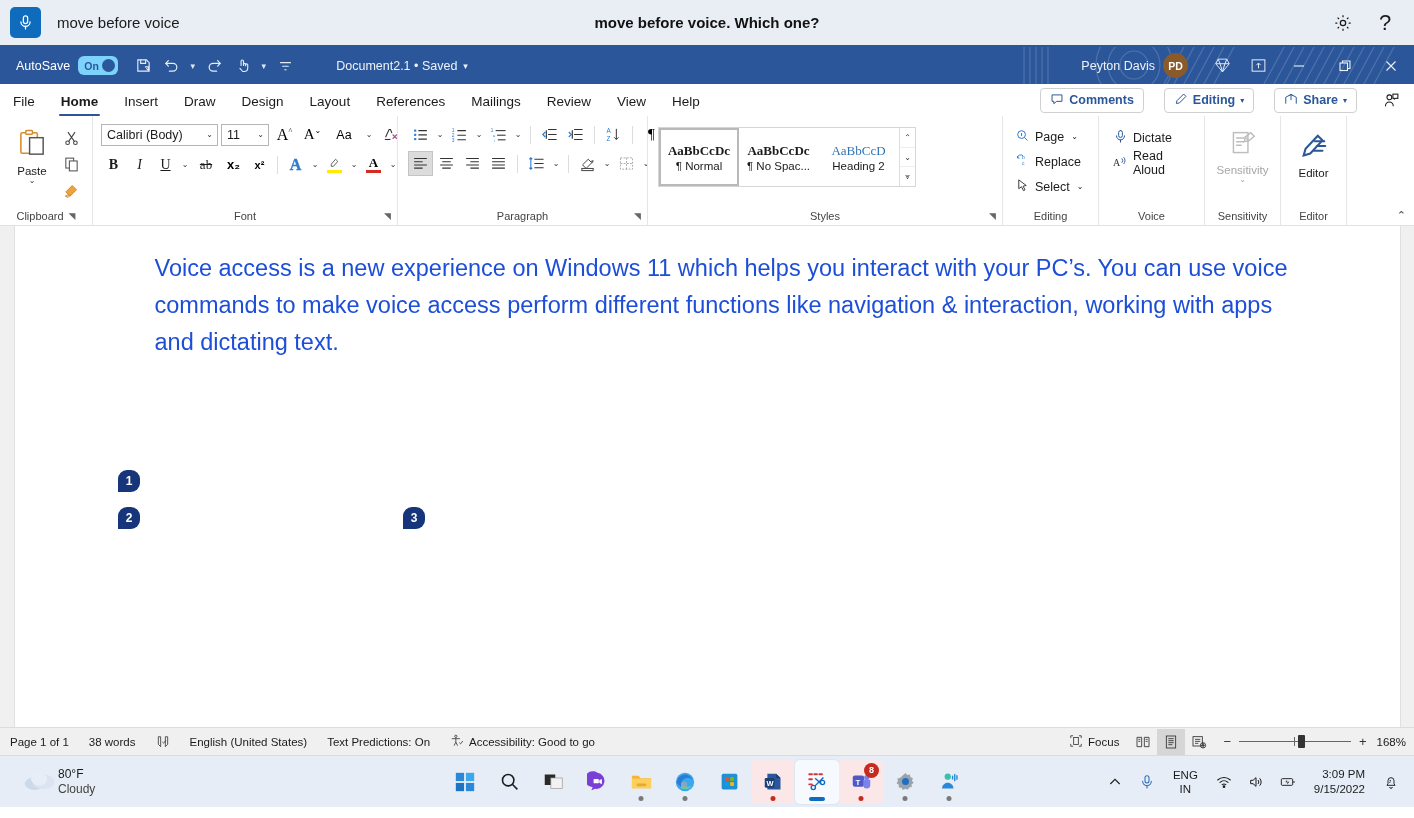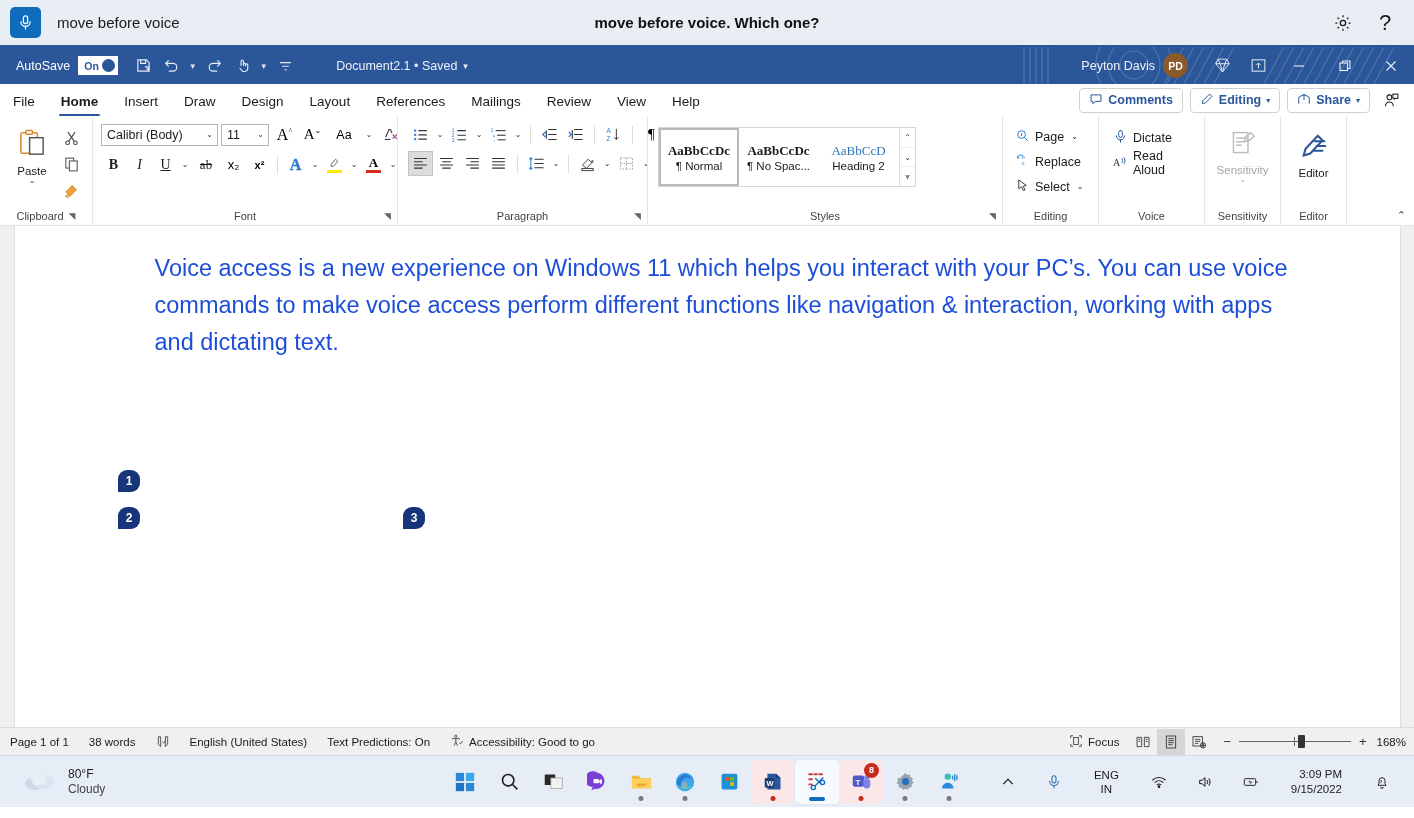--- a/index.html
+++ b/index.html
@@ -43,21 +43,21 @@
     height:37px; background:#2b579a; color:#fff;
     display:flex; align-items:center; position:relative;
     overflow:hidden;
   }
   #wtitle .deco {
     position:absolute; right:0; top:0; bottom:0; width:430px;
     opacity:.16; pointer-events:none;
   }
   .autosave-label { font-size:12.5px; margin-left:16px; color:#fff; }
   .toggle {
-    width:40px; height:19px; border-radius:0; background:#ffffff;
+    width:40px; height:19px; border-radius:6px; background:#7dd3fc;
     margin-left:8px; position:relative; display:flex; align-items:center;
   }
   .toggle .tg-txt { font-size:10.5px; color:#2b579a; font-weight:700; margin-left:6px; }
   .toggle .knob { width:13px; height:13px; border-radius:50%; background:#2b579a; position:absolute; right:3px; }
   .qat { display:flex; align-items:center; gap:2px; margin-left:12px; }
   .qat-btn {
     width:26px; height:26px; display:flex; align-items:center; justify-content:center;
     color:#e6ecf5;
   }
   .qat-btn svg { width:17px; height:17px; }
@@ -92,21 +92,21 @@
     position:relative; border-bottom:0;
   }
   .tab {
     font-size:13.5px; color:#1b1b1b; padding:0 13px; height:30px;
     display:flex; align-items:center; position:relative;
   }
   .tab.active { font-weight:700; color:#1b1b1b; }
   .tab.active:after {
     content:""; position:absolute; left:11px; right:11px; bottom:0; height:2.5px; background:#2b579a; border-radius:2px;
   }
-  .tabs-right { margin-left:auto; display:flex; align-items:center; gap:7px; padding-right:8px; height:32px; }
+  .tabs-right { margin-left:auto; display:flex; align-items:center; gap:20px; padding-right:8px; height:32px; }
   .pill {
     height:25px; border:1px solid #d0d0d0; border-radius:4px; background:#fff;
     display:flex; align-items:center; gap:5px; padding:0 9px;
     font-size:12.5px; font-weight:700; color:#2b579a;
   }
   .pill svg { width:14px; height:14px; }
   .pill .cv { font-size:8px; font-weight:400; }
   .tabs-right .bare { border:none; padding:0 6px; }
 
   
@@ -205,37 +205,37 @@
   .ztrack { width:112px; height:1px; background:#666; position:relative; }
   .ztrack .tick { position:absolute; left:55px; top:-4px; width:1px; height:9px; background:#666; }
   .ztrack .thumb { position:absolute; left:59px; top:-6px; width:7px; height:13px; background:#333; border-radius:1px; }
   .zpct { font-size:11.5px; color:#1b1b1b; min-width:34px; text-align:right; padding-right:8px; }
 
   
   #taskbar {
     height:52px; background:#e6edf6; display:flex; align-items:center; position:relative;
     border-top:1px solid #d4dce8;
   }
-  .weather { display:flex; align-items:center; gap:10px; padding-left:22px; }
+  .weather { display:flex; align-items:center; padding-left:22px; }
   .weather .wtxt { display:flex; flex-direction:column; line-height:15px; }
   .weather .wtemp { font-size:12px; color:#1b1b1b; }
   .weather .wcond { font-size:12px; color:#444; }
   .tb-center { position:absolute; left:0; right:0; display:flex; justify-content:center; align-items:center; gap:0px; pointer-events:none; }
   .tb-app { width:44px; height:44px; display:flex; align-items:center; justify-content:center; position:relative; pointer-events:auto; border-radius:5px; }
   .tb-app.active-pink { background:#fbe6e8; }
   .tb-app.active-white { background:#f6f9fd; box-shadow:0 0 0 1px #e0e6ef; }
   .tb-app .dot { position:absolute; bottom:3px; left:50%; transform:translateX(-50%); width:5px; height:5px; border-radius:50%; background:#7a7a7a; }
   .tb-app .dot.red { background:#c42b1c; }
   .tb-app .bar { position:absolute; bottom:3px; left:50%; transform:translateX(-50%); width:16px; height:3.5px; border-radius:2px; background:#0f6cbd; }
   .tb-app .badge-count {
     position:absolute; top:3px; right:4px; background:#c42b1c; color:#fff;
     font-size:9px; font-weight:700; border-radius:50%; width:15px; height:15px;
     display:flex; align-items:center; justify-content:center;
   }
-  .tray { margin-left:auto; display:flex; align-items:center; gap:16px; padding-right:17px; }
+  .tray { margin-left:auto; display:flex; align-items:center; gap:2px; padding-right:8px; }
   .tray-btn { height:40px; display:flex; align-items:center; justify-content:center; padding:0 7px; color:#1b1b1b; }
   .tray-btn svg { width:16px; height:16px; }
   .lang { display:flex; flex-direction:column; align-items:center; font-size:11.5px; color:#1b1b1b; line-height:14px; padding:0 9px; }
   .clock { display:flex; flex-direction:column; align-items:flex-end; font-size:11.5px; color:#1b1b1b; line-height:15px; padding:0 9px; }
 </style>
 </head>
 <body>
 
 <div id="va-bar">
   <div id="va-mic">
@@ -489,21 +489,21 @@
             <span class="txticon i">I</span>
           </div>
         <div class="smallbtn">
             <span class="txticon u">U</span>
           </div>
         <div class="caret">⌄</div>
         <div class="smallbtn" style="width:28px">
           <span class="txticon" style="text-decoration:line-through;font-size:13px">ab</span>
         </div>
         <div class="smallbtn">
-            <span style="font-size:13px;font-weight:400">x₂</span>
+            <span style="font-size:13px;font-weight:700">x₂</span>
           </div>
         <div class="smallbtn">
             <span style="font-size:11px;font-weight:700">x²</span>
           </div>
         <div style="width:1px;height:18px;background:#ddd;margin:0 4px"></div>
         <div class="smallbtn">
           <span style="font-size:16px;color:#2b7cd3;font-family:'Liberation Serif',serif;font-weight:700;-webkit-text-stroke:0.4px #2b7cd3">A</span>
         </div>
         <div class="caret">⌄</div>
         <div class="smallbtn" style="flex-direction:column">

